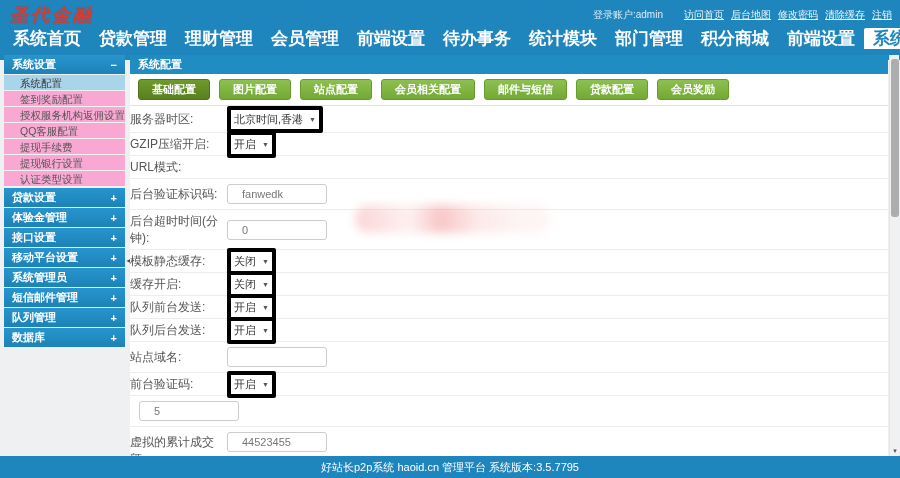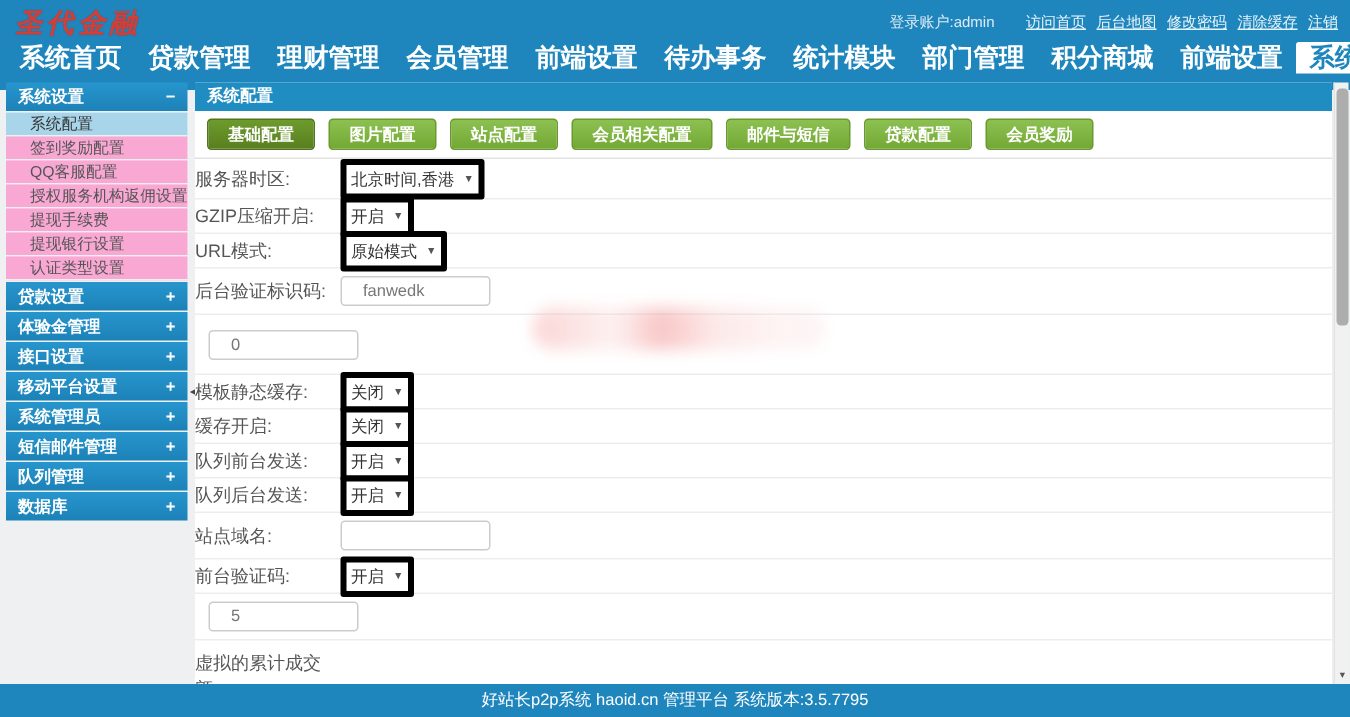--- a/index.html
+++ b/index.html
@@ -112,22 +112,22 @@
 </div>
 
 <div class="sidebar">
     <div class="sb-head">
       <span>系统设置</span>
       <span class="sb-toggle">−</span>
     </div>
     <div class="sb-items">
       <div class="sb-item active">系统配置</div>
       <div class="sb-item">签到奖励配置</div>
+      <div class="sb-item">授权服务机构返佣设置</div>
       <div class="sb-item">QQ客服配置</div>
-      <div class="sb-item">授权服务机构返佣设置</div>
       <div class="sb-item">提现手续费</div>
       <div class="sb-item">提现银行设置</div>
       <div class="sb-item">认证类型设置</div>
     </div>
     <div class="sb-head">
       <span>贷款设置</span>
       <span class="sb-toggle">+</span>
     </div>
     <div class="sb-head">
       <span>体验金管理</span>
@@ -177,34 +177,29 @@
         <div class="f-label">GZIP压缩开启:</div>
         <div class="f-ctl">
           <span class="fake-select">
             <span>开启</span>
             <span class="sel-arrow">▼</span>
           </span>
         </div>
       </div>
       <div class="form-row row-sel">
         <div class="f-label">URL模式:</div>
-        <div class="f-ctl">
-          <span class="fake-select">
-            <span>原始模式</span>
-            <span class="sel-arrow">▼</span>
-          </span>
-        </div>
       </div>
       <div class="form-row row-inp">
         <div class="f-label">后台验证标识码:</div>
         <div class="f-ctl">
           <input class="text-input" type="text" value="fanwedk" style="">
         </div>
       </div>
       <div class="form-row row-inp row-tall">
+        <div class="f-label">后台超时时间(分钟):</div>
         <div class="f-ctl">
           <input class="text-input" type="text" value="0" style="">
         </div>
       </div>
       <div class="form-row row-sel">
         <div class="f-label">模板静态缓存:</div>
         <div class="f-ctl">
           <span class="fake-select">
             <span>关闭</span>
             <span class="sel-arrow">▼</span>
@@ -253,20 +248,24 @@
           </span>
         </div>
       </div>
       <div class="form-row row-inp">
         <div class="f-ctl">
           <input class="text-input" type="text" value="5" style="">
         </div>
       </div>
       <div class="form-row row-inp row-hint">
         <div class="f-label">虚拟的累计成交额:</div>
+        <div class="f-ctl">
+          <input class="text-input" type="text" value="44523455" style="">
+          <div class="f-hint">虚拟的累计成交额</div>
+        </div>
       </div>
       <div class="form-row row-inp">
         <div class="f-label">虚拟的累计投资数:</div>
       </div>
     </div>
 </div>
 
 <div class="watermark"></div>
 
 <div class="scrollbar">

